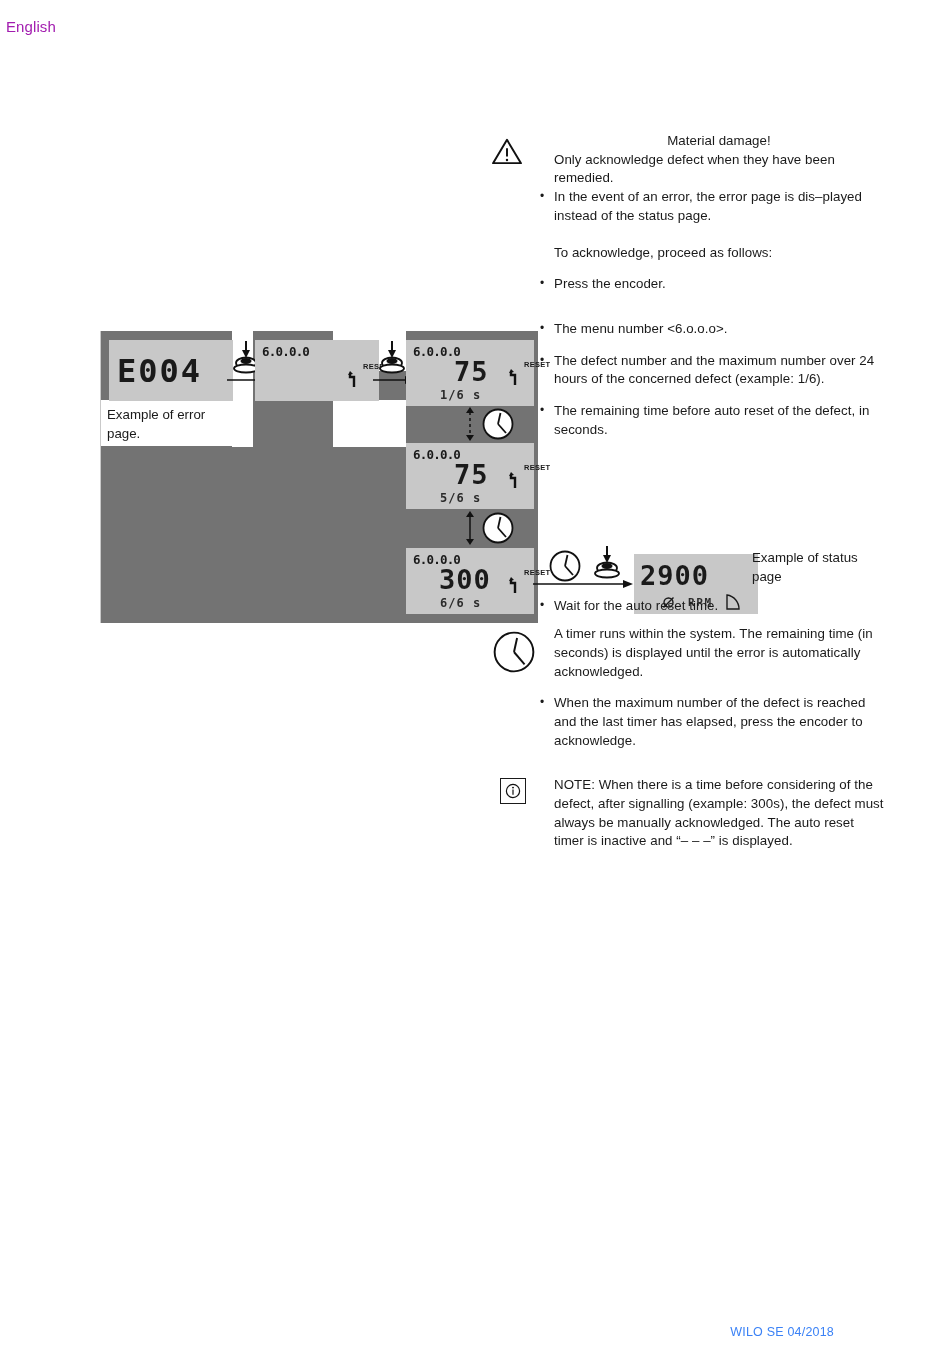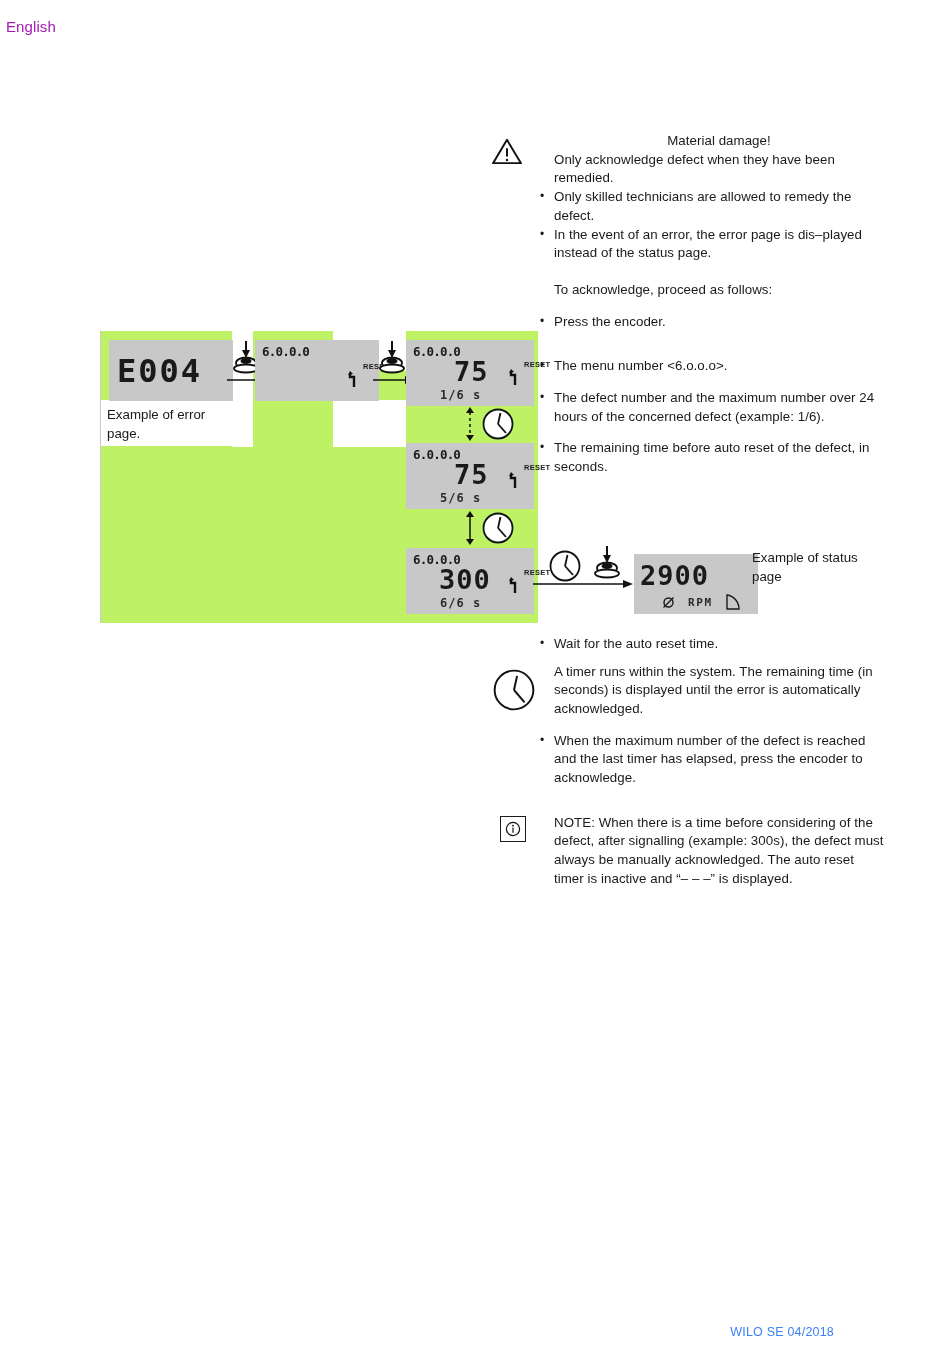--- a/index.html
+++ b/index.html
@@ -98,21 +98,21 @@
   
   .clock-lg { width: 50px; height: 50px; }
 
   
   .diagram {
     position: absolute;
     left: 100px;
     top: 331px;
     width: 437px;
     height: 292px;
-    background: #bef264;
+    background: #737373;
     border-left: 1.2px solid #c9c9c9;
   }
   .white-patch {
     position: absolute;
     background: #ffffff;
   }
 
   
   .lcd {
     position: absolute;
@@ -331,21 +331,20 @@
   <div class="blk">
     <div class="icon-slot" style="top:6px;">
       <svg class="warn-tri" viewBox="0 0 32 29">
         <polygon points="16,2 31,27 1,27" fill="#fff" stroke="#111" stroke-width="2.1" stroke-linejoin="round"></polygon>
         <line x1="16" y1="11" x2="16" y2="20" stroke="#111" stroke-width="2.1"></line>
         <circle cx="16" cy="23.6" r="1.3" fill="#111"></circle>
       </svg>
     </div>
     <p class="para center-t">Material damage!</p>
     <p class="para indent">Only acknowledge defect when they have been remedied.</p>
-    <div class="bullet-row">Only skilled technicians are allowed to remedy the defect.</div>
     <div class="bullet-row">In the event of an error, the error page is dis–played instead of the status page.</div>
   </div>
 
   <div class="gap-lg"></div>
   <p class="para indent">To acknowledge, proceed as follows:</p>
 
   <div class="gap-md"></div>
   <div class="bullet-row">Press the encoder.</div>
 
   <div class="gap-md"></div>

